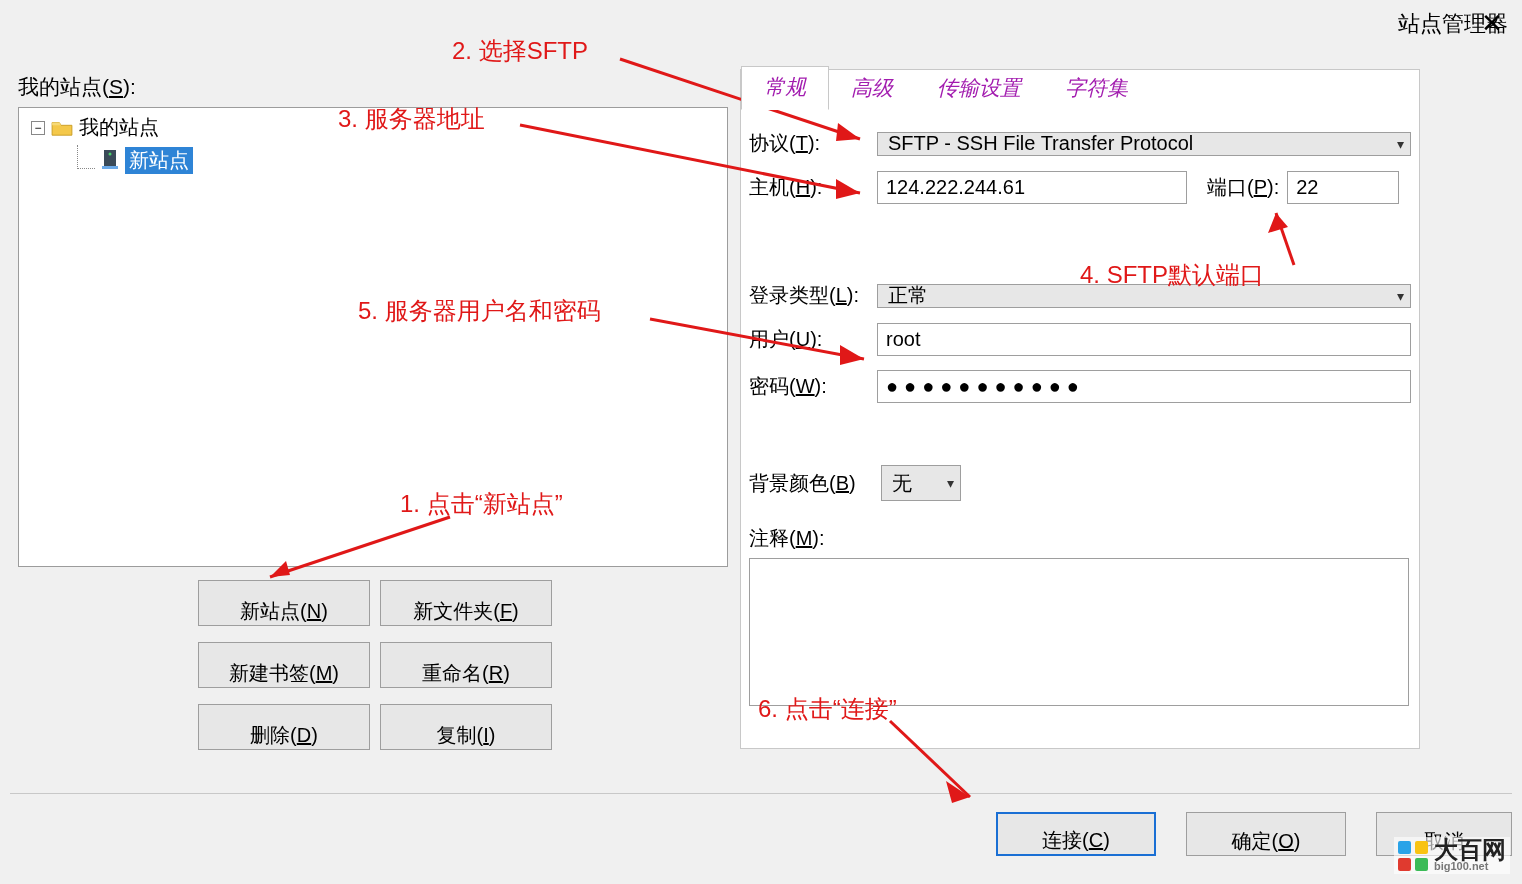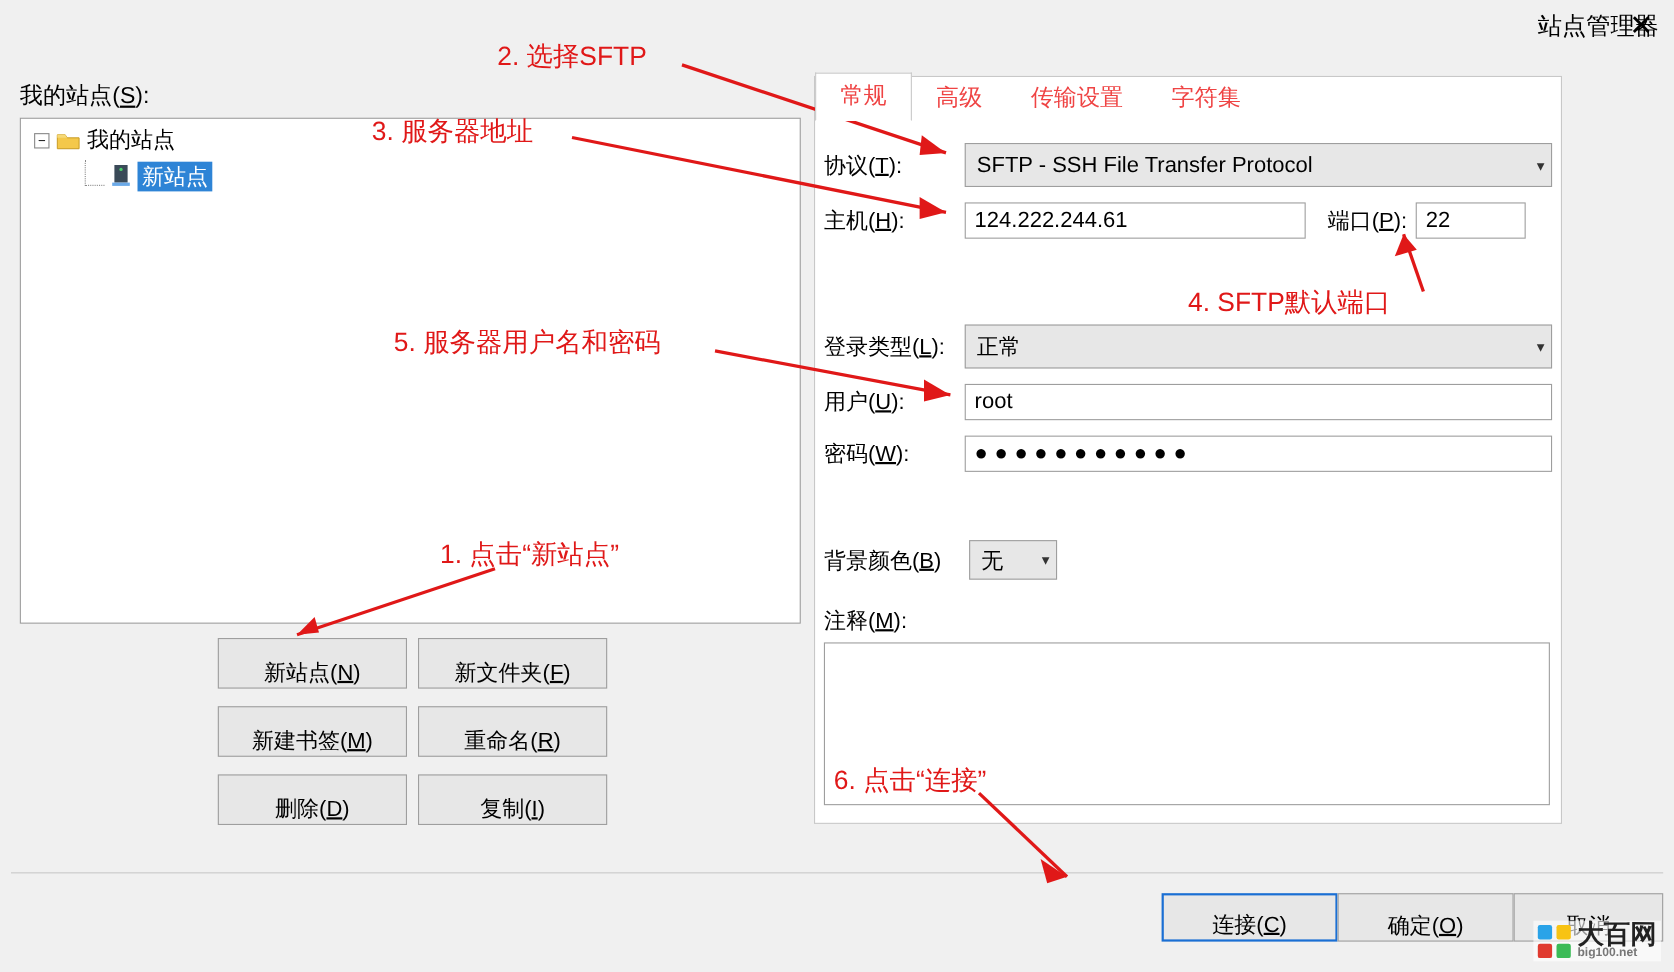--- a/index.html
+++ b/index.html
@@ -79,54 +79,54 @@
   
   .right-panel {
     position: absolute; left: 740px; top: 14px; width: 680px; height: 680px;
     background: #fff; border: 1px solid #c8c8c8;
   }
   .tabs {
     position: absolute; left: 0; top: -2px; right: 0; height: 42px;
     display: flex; align-items: flex-end;
   }
   .tab {
-    padding: 6px 22px 8px; font-size: 21px; color:#ef4444;
-    cursor: pointer; position: relative;
+    padding: 6px 22px 8px; font-size: 21px; color:#a21caf;
+    cursor: pointer; position: relative; font-style: italic;
   }
   .tab.active {
     background: #fff; border: 1px solid #c8c8c8; border-bottom: 1px solid #fff;
     z-index: 2;
   }
   .form {
     position: absolute; left: 8px; top: 46px; right: 8px; bottom: 8px;
   }
   .form-row { display: flex; align-items: center; margin: 14px 0; }
   .form-row label { width: 128px; font-size: 20px; }
   input.txt, .select, textarea.comments {
     font-family: inherit; font-size: 20px;
     border: 1px solid #9e9e9e; background: #fff; padding: 4px 8px;
   }
   .select {
-    height: 40px; display: flex; align-items: center; justify-content: space-between;
+    height: 24px; display: flex; align-items: center; justify-content: space-between;
     padding: 0 6px 0 10px; background:#e7e7e7; cursor: pointer;
   }
   .select .chev { font-size: 14px; color:#333; }
   .dotted-input {
     letter-spacing: 6px; font-size: 20px; padding:4px 10px;
   }
   .small-select { width: 80px; height: 36px; }
   .comments-wrap {
     position: relative; }
   textarea.comments {
     width: 660px; height: 148px; resize: none; overflow-y: scroll;
   }
   .bottom-bar {
     position: absolute; left: 10px; right: 10px; bottom: 28px;
     border-top: 1px solid #c8c8c8;
-    display: flex; justify-content: flex-end; padding-top: 18px;
+    display: flex; justify-content: flex-end; gap: 30px; padding-top: 18px;
   }
   .bottom-bar .winbtn { width: 160px; height: 44px; }
   
   .ann {
     position: absolute; color: #e01818; font-size: 24px; font-weight: 500;
     white-space: nowrap;
   }
   svg.arrow { position: absolute; pointer-events: none; }
   .arrow path { stroke: #e01818; stroke-width: 3; fill: none; }
   .arrow polygon { fill: #e01818; }
@@ -217,21 +217,21 @@
           <div class="select" style="flex:1">
             <span>SFTP - SSH File Transfer Protocol</span>
             <span class="chev">▾</span>
           </div>
         </div>
 
         <div class="form-row">
           <label><span>主机(</span><span class="under">H</span><span>):</span></label>
           <input class="txt" style="width: 310px;" value="124.222.244.61">
           <label style="width:auto; margin:0 8px 0 20px"><span>端口(</span><span class="under">P</span><span>):</span></label>
-          <input class="txt" style="width: 100px;" value="22">
+          <input class="txt" style="width: 112px;" value="22">
         </div>
 
         <div style="height:50px"></div>
 
         <div class="form-row">
           <label><span>登录类型(</span><span class="under">L</span><span>):</span></label>
           <div class="select" style="flex:1">
             <span>正常</span>
             <span class="chev">▾</span>
           </div>

